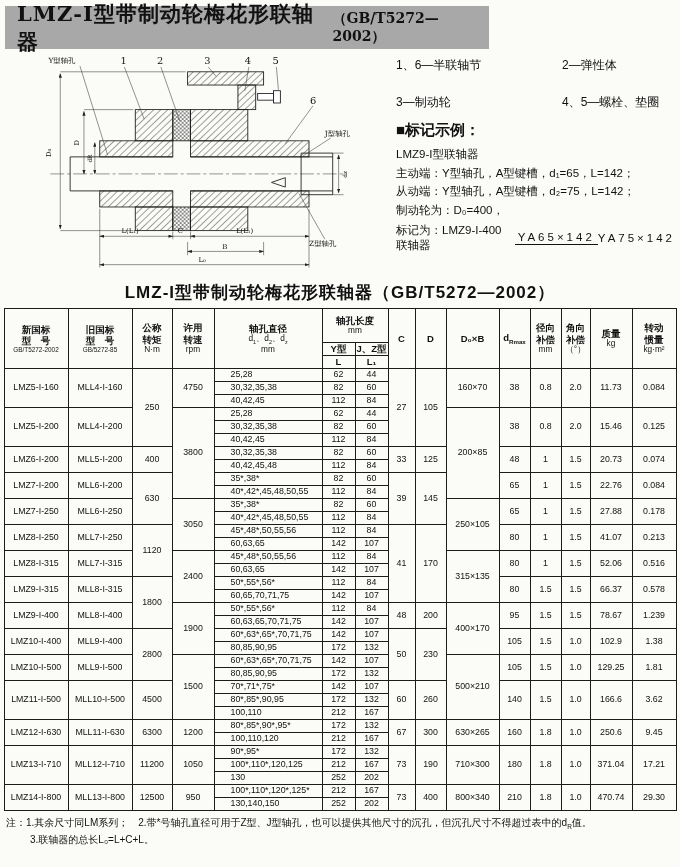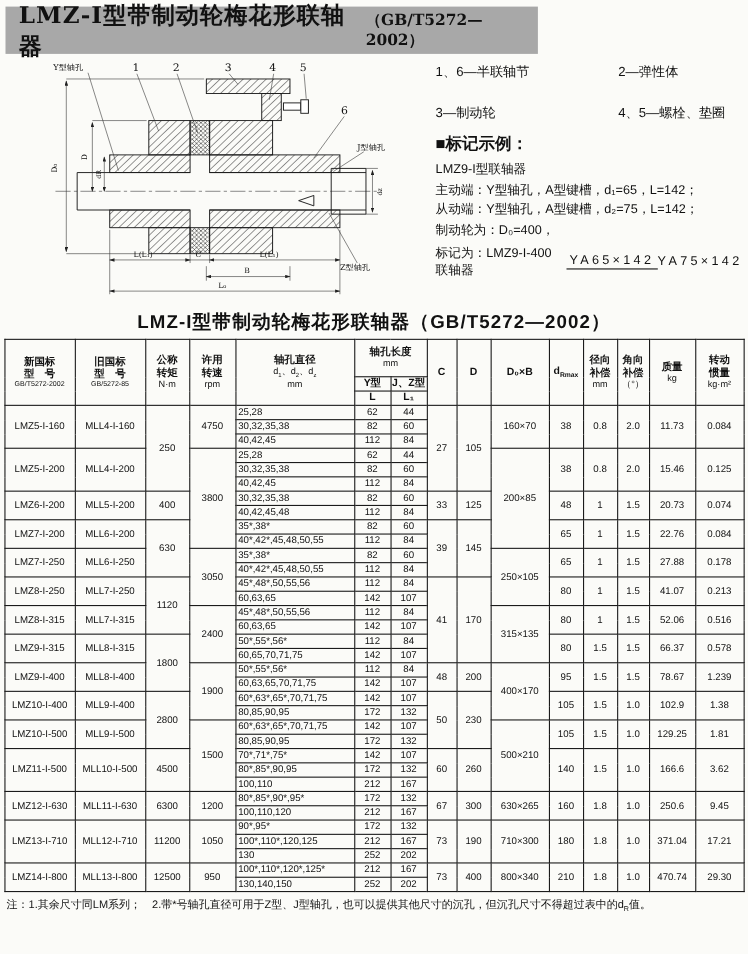--- a/index.html
+++ b/index.html
@@ -27,21 +27,21 @@
   table.spec{border-collapse:collapse;margin:0 auto;width:672px;table-layout:fixed;border:1.5px solid #111;}
   .spec th,.spec td{border:1px solid #1b1b1b;text-align:center;padding:0;overflow:hidden;vertical-align:middle;}
   .spec td{font-size:8.8px;height:12px;line-height:1.05;white-space:nowrap;}
   .spec th{font-size:9.5px;line-height:1.18;font-weight:bold;}
   .spec thead tr:nth-child(1){height:34px;}
   .spec thead tr:nth-child(2){height:13px;}
   .spec thead tr:nth-child(3){height:13px;}
   .spec th .h{display:block;white-space:pre-line;}
   .spec th .small{display:block;font-size:6.4px;font-weight:normal;}
   .spec th .unit{display:block;font-size:8.3px;font-weight:normal;}
-  .spec td.bore{text-align:left;padding-left:2px;}
+  .spec td.bore{text-align:left;padding-left:16px;}
   .notes{font-size:10px;margin:4px 6px 0;line-height:1.5;}
   .notes .l2{margin-left:24px;}
   svg text{fill:#111;font-family:"DejaVu Serif", serif;}
   sub{font-size:65%;}
 </style>
 </head>
 <body>
 
 <div class="page">
 
@@ -583,15 +583,16 @@
           <td>252</td>
           <td>202</td>
         </tr>
       </tbody>
   </table>
 
   <div class="notes">
     <div class="l1">
       <span>注：</span><span>1.其余尺寸同LM系列；　2.带*号轴孔直径可用于Z型、J型轴孔，也可以提供其他尺寸的沉孔，但沉孔尺寸不得超过表中的d<sub>R</sub>值。</span>
     </div>
+    <div class="l2">3.联轴器的总长L₀=L+C+L。</div>
   </div>
 
 </div>
 
 </body></html>

